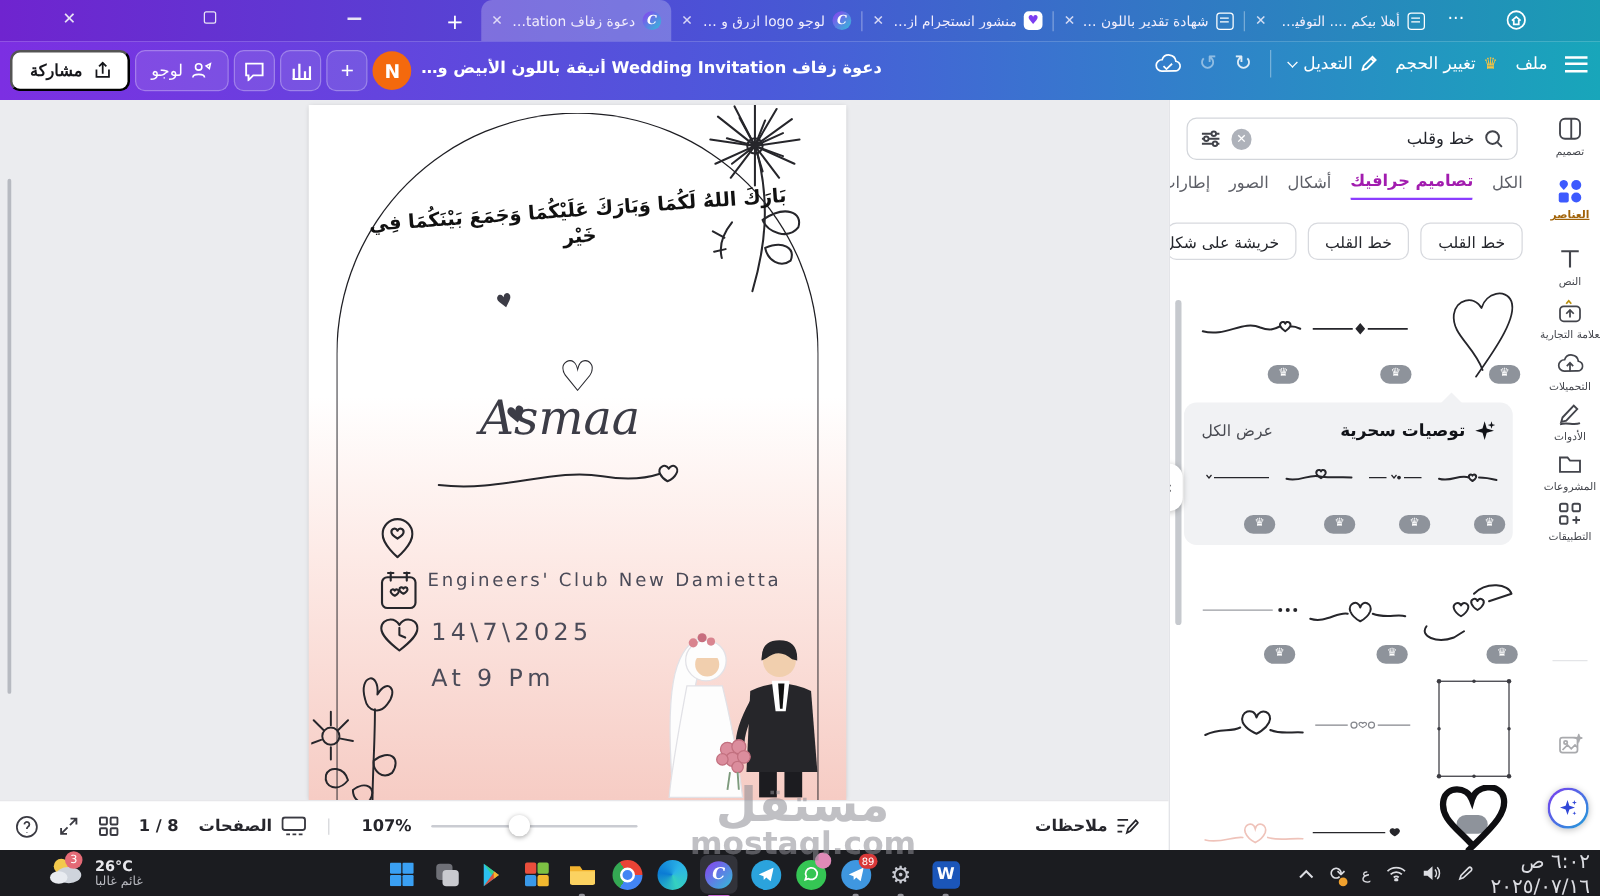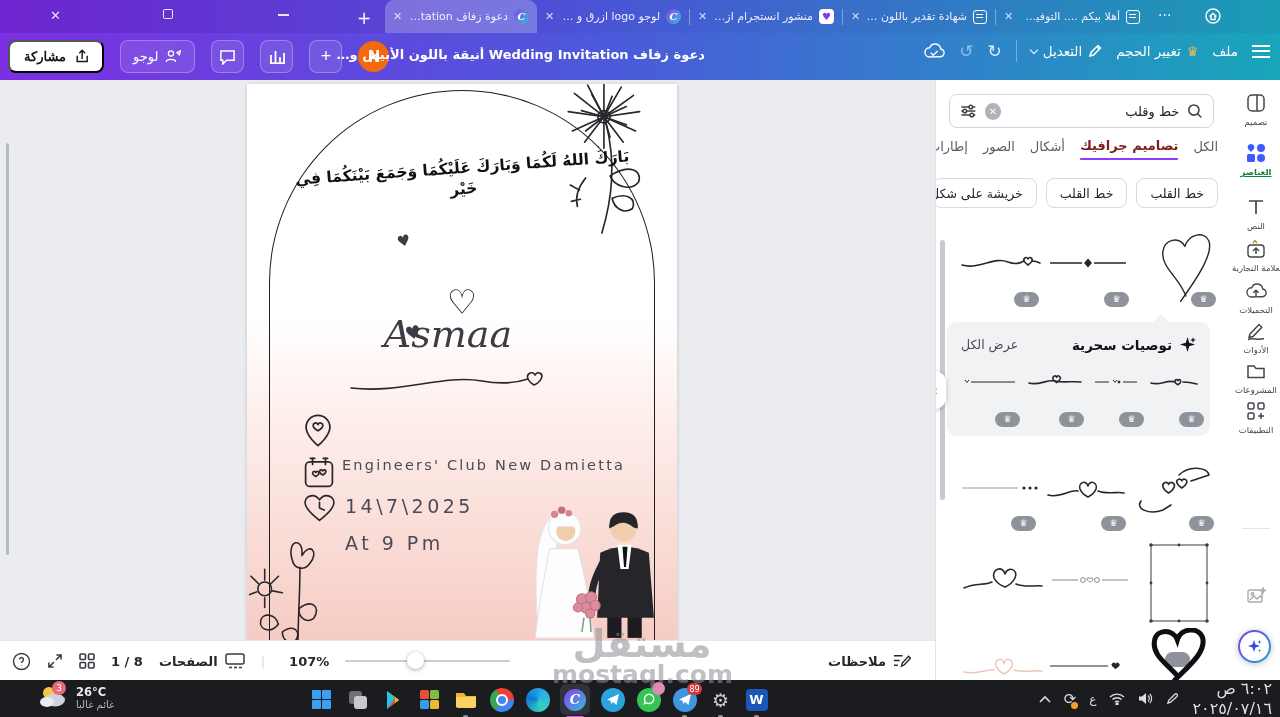--- a/index.html
+++ b/index.html
@@ -30,21 +30,21 @@
   .favdoc { width:14px; height:14px; border:1.4px solid #fff; border-radius:3px; flex:none; position:relative; }
   .favdoc::after { content:""; position:absolute; left:2px; top:3px; width:7px; height:1.4px; background:#fff; box-shadow:0 3px 0 #fff; }
   .favheart { width:15px; height:15px; border-radius:4px; background:#fff; color:#7b3df0; font-size:10px;
     display:flex; align-items:center; justify-content:center; flex:none; }
   .tabbar-btn { position:absolute; top:7px; color:#fff; font-size:14px; }
 
   
   #toolbar { position:absolute; left:0; top:33px; width:1280px; height:47px;
     background:linear-gradient(90deg,#7c2fe2 0%,#4b5ada 48%,#18a6ba 100%);
     color:#fff; }
-  .tb-left { position:absolute; left:8px; top:7px; display:flex; align-items:center; gap:16px; }
+  .tb-left { position:absolute; left:8px; top:7px; display:flex; align-items:center; gap:4px; }
   .btn-share { background:#fff; color:#15161a; border-radius:8px; height:33px; padding:0 14px;
     display:flex; align-items:center; gap:7px; font-weight:bold; font-size:13px; direction:rtl; }
   .btn-ghost { background:rgba(255,255,255,.10); border:1px solid rgba(255,255,255,.28); border-radius:8px;
     height:33px; display:flex; align-items:center; justify-content:center; color:#fff; }
   .btn-assign { padding:0 12px; gap:7px; direction:rtl; font-size:13px; }
   .btn-sq { width:33px; }
   .avatar-n { width:31px; height:31px; border-radius:50%; background:#f4690d; color:#fff; font-weight:bold;
     font-size:15px; display:flex; align-items:center; justify-content:center; }
   .tb-title { position:absolute; left:335px; top:14px; width:370px; text-align:center; direction:rtl;
     font-size:13px; font-weight:600; white-space:nowrap; overflow:hidden; text-overflow:ellipsis; }
@@ -98,21 +98,21 @@
   #panel { position:absolute; left:935px; top:80px; width:297px; height:600px; background:#fff;
     border-left:1px solid #e3e4e8; direction:rtl; overflow:hidden; }
   .searchbox { position:absolute; right:18px; top:14px; width:265px; height:34px; border:1px solid #d3d6db;
     border-radius:8px; display:flex; align-items:center; padding:0 10px; gap:8px; color:#41434a; }
   .searchbox input { border:none; outline:none; flex:1; font-size:13px; color:#21232a; direction:rtl;
     font-family:inherit; background:transparent; }
   .clear-x { width:17px; height:17px; border-radius:50%; background:#aeb2ba; color:#fff; font-size:10px;
     display:flex; align-items:center; justify-content:center; }
   .ptabs { position:absolute; right:14px; top:58px; display:flex; gap:15px; font-size:13px; color:#5c5e66;
     align-items:center; }
-  .ptab.active { color:#7f1d1d; font-weight:bold; border-bottom:2.5px solid #8b3dff; padding-bottom:5px;
+  .ptab.active { color:#a21caf; font-weight:bold; border-bottom:2.5px solid #8b3dff; padding-bottom:5px;
     border-radius:1px; }
   .ptab { padding-bottom:5px; white-space:nowrap; }
   .chips { position:absolute; right:14px; top:98px; display:flex; gap:9px; }
   .chip { border:1px solid #d7d9de; border-radius:8px; height:30px; padding:0 13px; display:flex;
     align-items:center; font-size:12.5px; color:#24262c; white-space:nowrap; }
   .chip.cut { max-width:104px; overflow:hidden; }
   .thumb { position:absolute; display:flex; align-items:center; justify-content:center; }
   .pro { position:absolute; width:25px; height:15px; border-radius:8px; background:#8e939b; color:#fff;
     font-size:9px; display:flex; align-items:center; justify-content:center; line-height:1; }
   .magic-panel { position:absolute; right:22px; top:242px; width:263px; height:114px; background:#f1f2f4;
@@ -126,21 +126,21 @@
   .collapse { position:absolute; left:-12px; top:291px; width:22px; height:38px; background:#fff; border-radius:11px;
     box-shadow:0 1px 5px rgba(0,0,0,.25); display:flex; align-items:center; justify-content:center;
     color:#3c3e44; font-size:13px; z-index:5; }
   svg.sketch { stroke:#26262b; fill:none; stroke-width:1.6; stroke-linecap:round; stroke-linejoin:round; }
 
   
   #rail { position:absolute; left:1232px; top:80px; width:48px; height:600px; background:#fff; }
   .rail-item { position:absolute; left:0; width:48px; text-align:center; color:#43454c; }
   .rail-item .ric { height:22px; display:flex; align-items:center; justify-content:center; }
   .rail-item .rlb { font-size:8.5px; margin-top:3px; white-space:nowrap; }
-  .rail-item.active { color:#15803d;text-decoration:underline; }
+  .rail-item.active { color:#a16207;text-decoration:underline; }
   .rail-div { position:absolute; left:10px; top:448px; width:28px; height:1px; background:#e4e5e8; }
   .fab { position:absolute; left:1238px; top:630px; width:33px; height:33px; border-radius:50%; background:#fff;
     border:2.5px solid; border-image:linear-gradient(135deg,#7d3bf0,#1d9fd8) 1; border-radius:50%;
     box-shadow:0 1px 6px rgba(0,0,0,.25); display:flex; align-items:center; justify-content:center; z-index:70;
     background:linear-gradient(#fff,#fff) padding-box, linear-gradient(135deg,#7d3bf0,#1d9fd8) border-box;
     border:2.5px solid transparent; }
 
   
   #taskbar { position:absolute; left:0; top:680px; width:1280px; height:37px; background:#1b1c20; color:#e8e8ec; }
   .weather { position:absolute; left:38px; top:3px; display:flex; gap:8px; align-items:center; }

